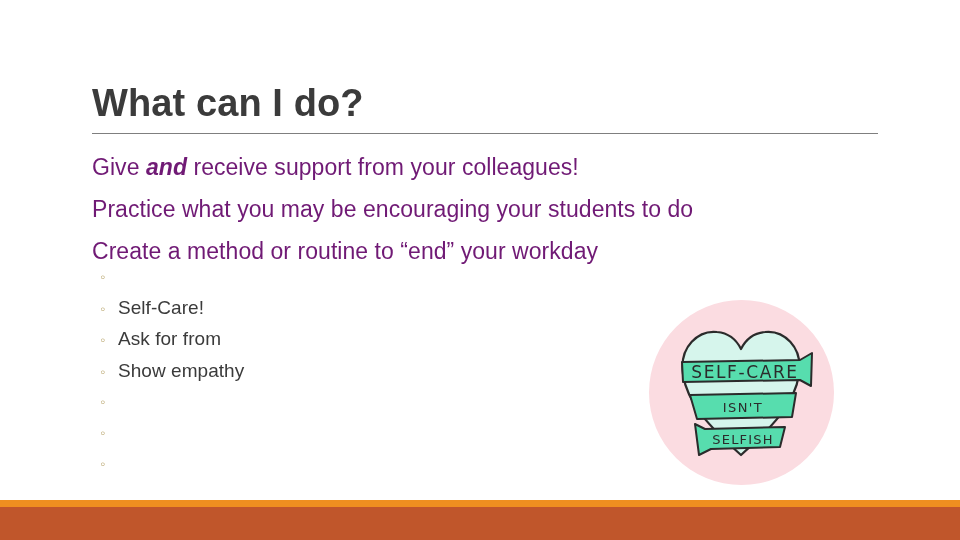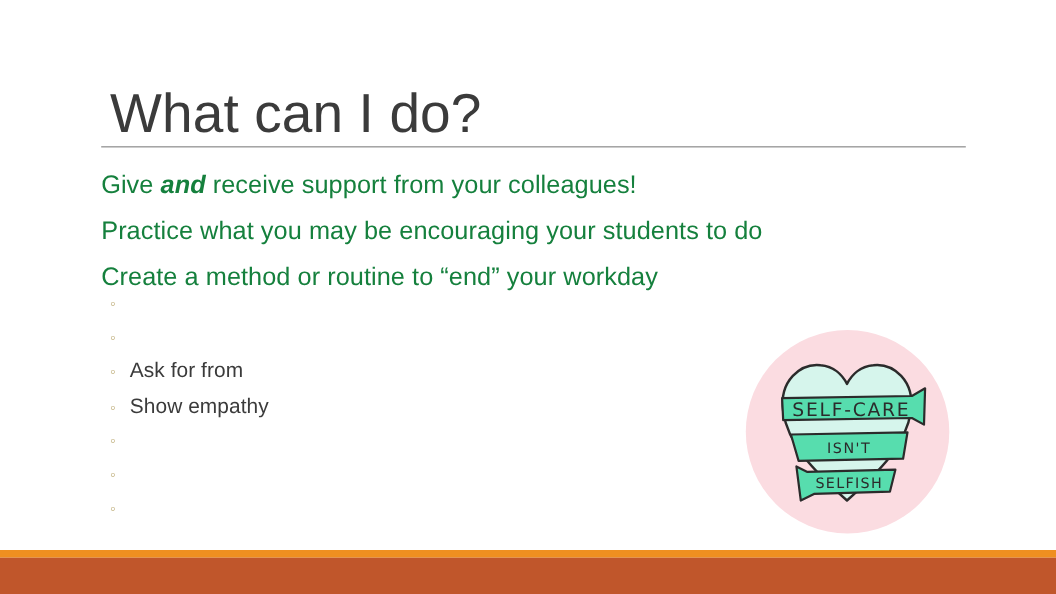--- a/index.html
+++ b/index.html
@@ -17,25 +17,25 @@
 
   .slide {
     position: absolute;
     inset: 0;
     background: #ffffff;
   }
 
   
   .title {
     position: absolute;
-    left: 100px;
+    left: 92px;
     top: 80px;
     width: 790px;
-    font-size: 50px;
-    font-weight: 400;
+    font-size: 38px;
+    font-weight: 700;
     color: #3b3b3b;
     letter-spacing: 0.1px;
     line-height: 46px;
     white-space: nowrap;
   }
 
   .title-rule {
     position: absolute;
     left: 92px;
     top: 133px;
@@ -48,21 +48,21 @@
   .body-block {
     position: absolute;
     left: 92px;
     top: 146px;
     width: 740px;
   }
 
   .body-line {
     font-size: 23px;
     font-weight: 400;
-    color: #15803d;
+    color: #701a75;
     line-height: 42px;
     white-space: nowrap;
     letter-spacing: 0.05px;
   }
 
   .body-line em {
     font-style: italic;
     font-weight: bold;
   }
 
@@ -96,21 +96,21 @@
     line-height: 30.6px;
   }
 
   .sub-text {
     display: inline-block;
   }
 
   
   .art {
     position: absolute;
-    left: 678px;
+    left: 649px;
     top: 300px;
     width: 185px;
     height: 185px;
   }
 
   .art-circle {
     position: absolute;
     inset: 0;
     border-radius: 50%;
     background: #fbdce1;
@@ -159,20 +159,21 @@
   </div>
 
   <ul class="sub-list">
 
     <li class="sub-item">
       <span class="sub-bullet">◦</span>
     </li>
 
     <li class="sub-item">
       <span class="sub-bullet">◦</span>
+      <span class="sub-text">Self-Care!</span>
     </li>
 
     <li class="sub-item">
       <span class="sub-bullet">◦</span>
       <span class="sub-text">Ask for from</span>
     </li>
 
     <li class="sub-item">
       <span class="sub-bullet">◦</span>
       <span class="sub-text">Show empathy</span>

